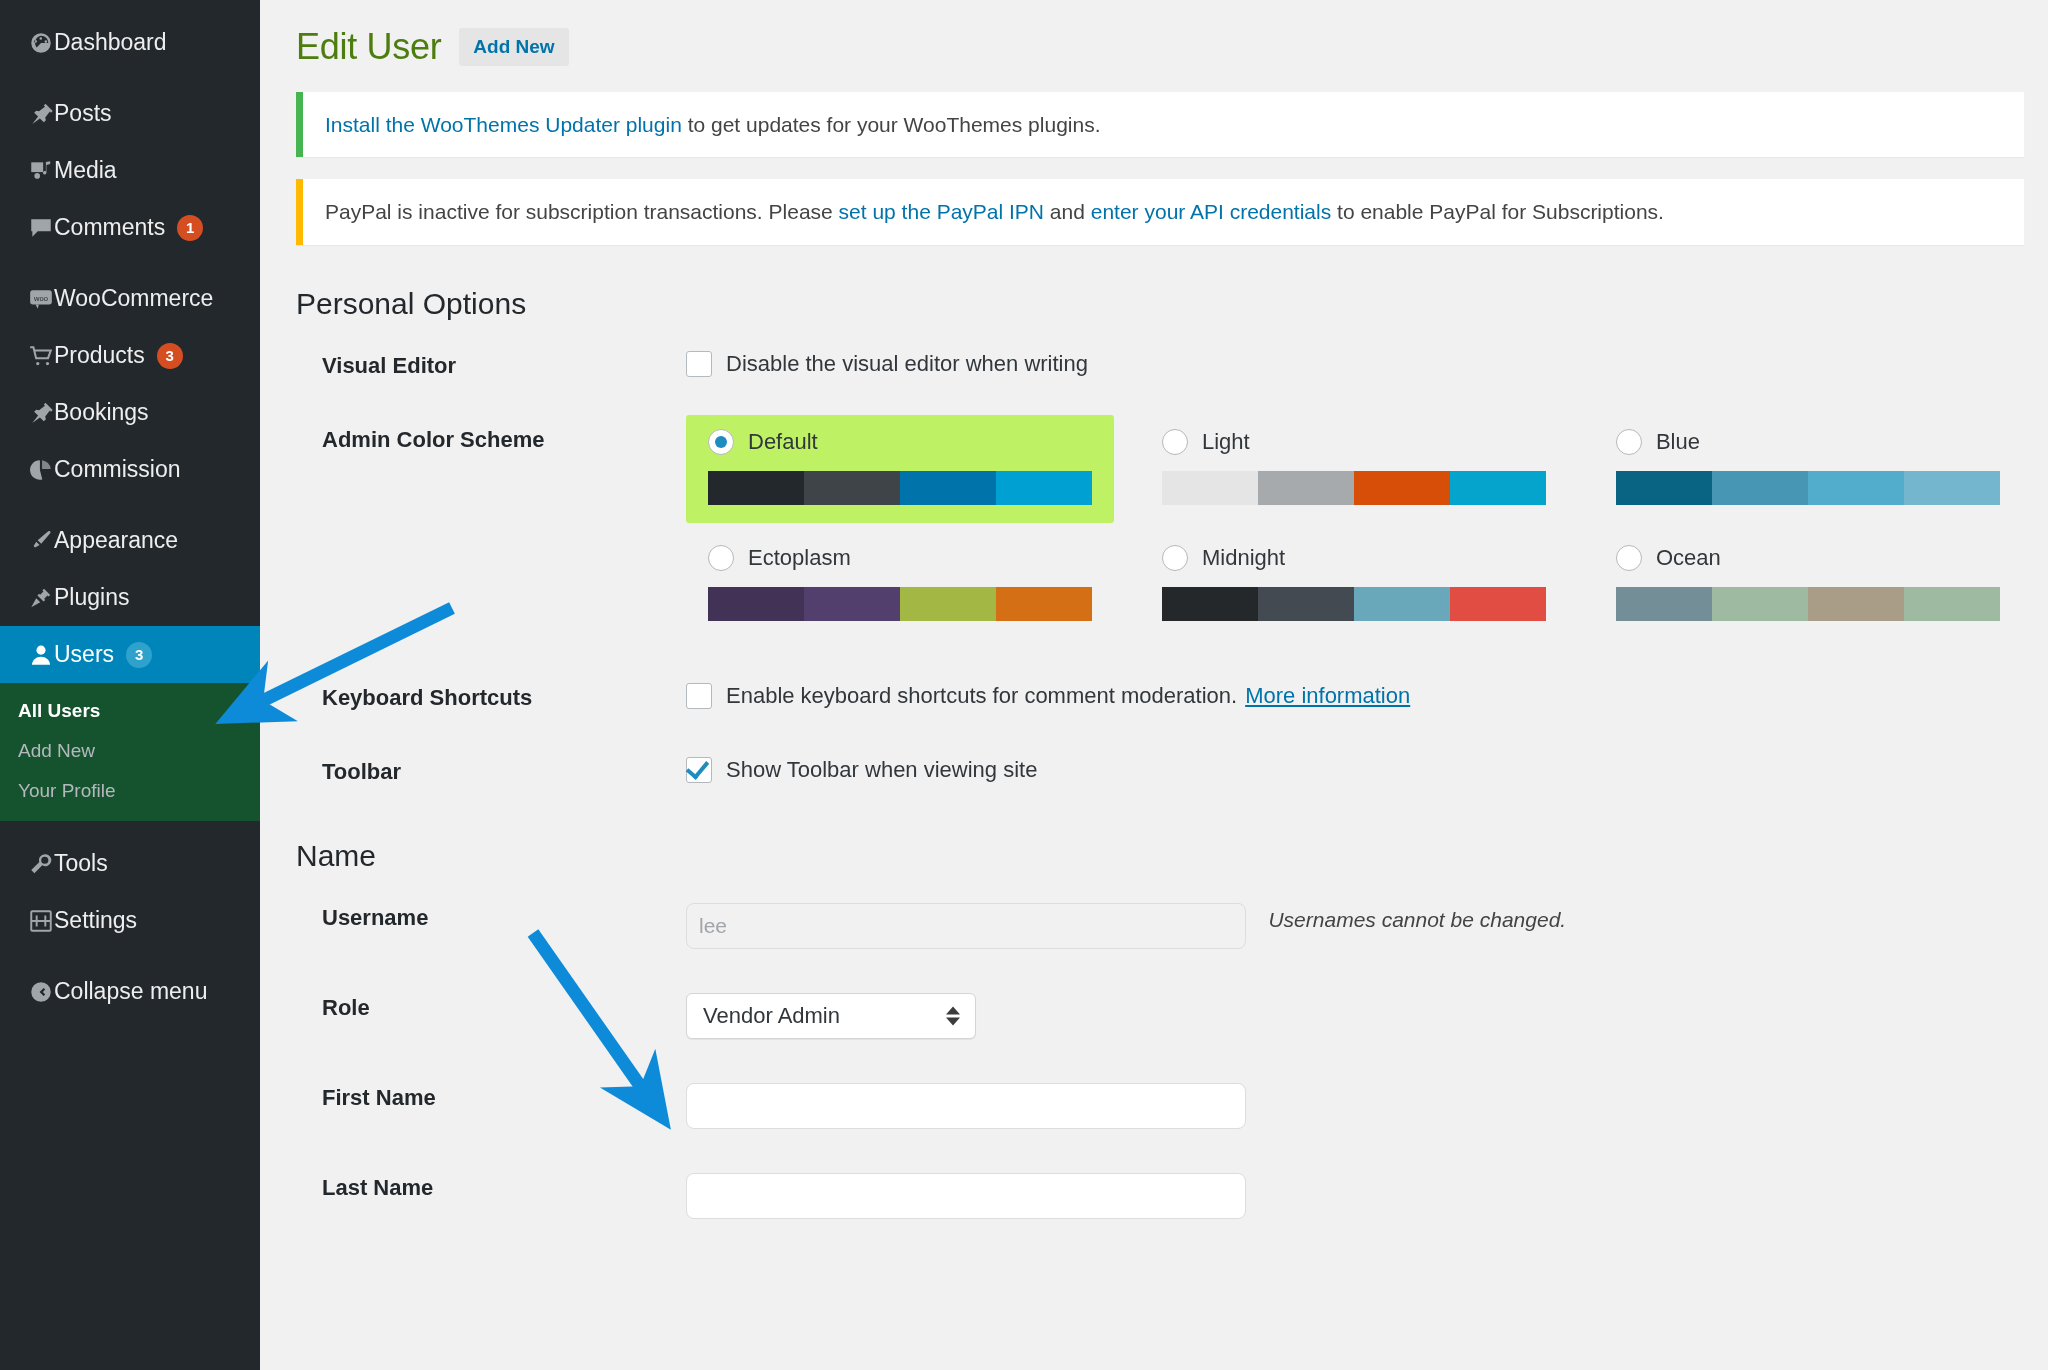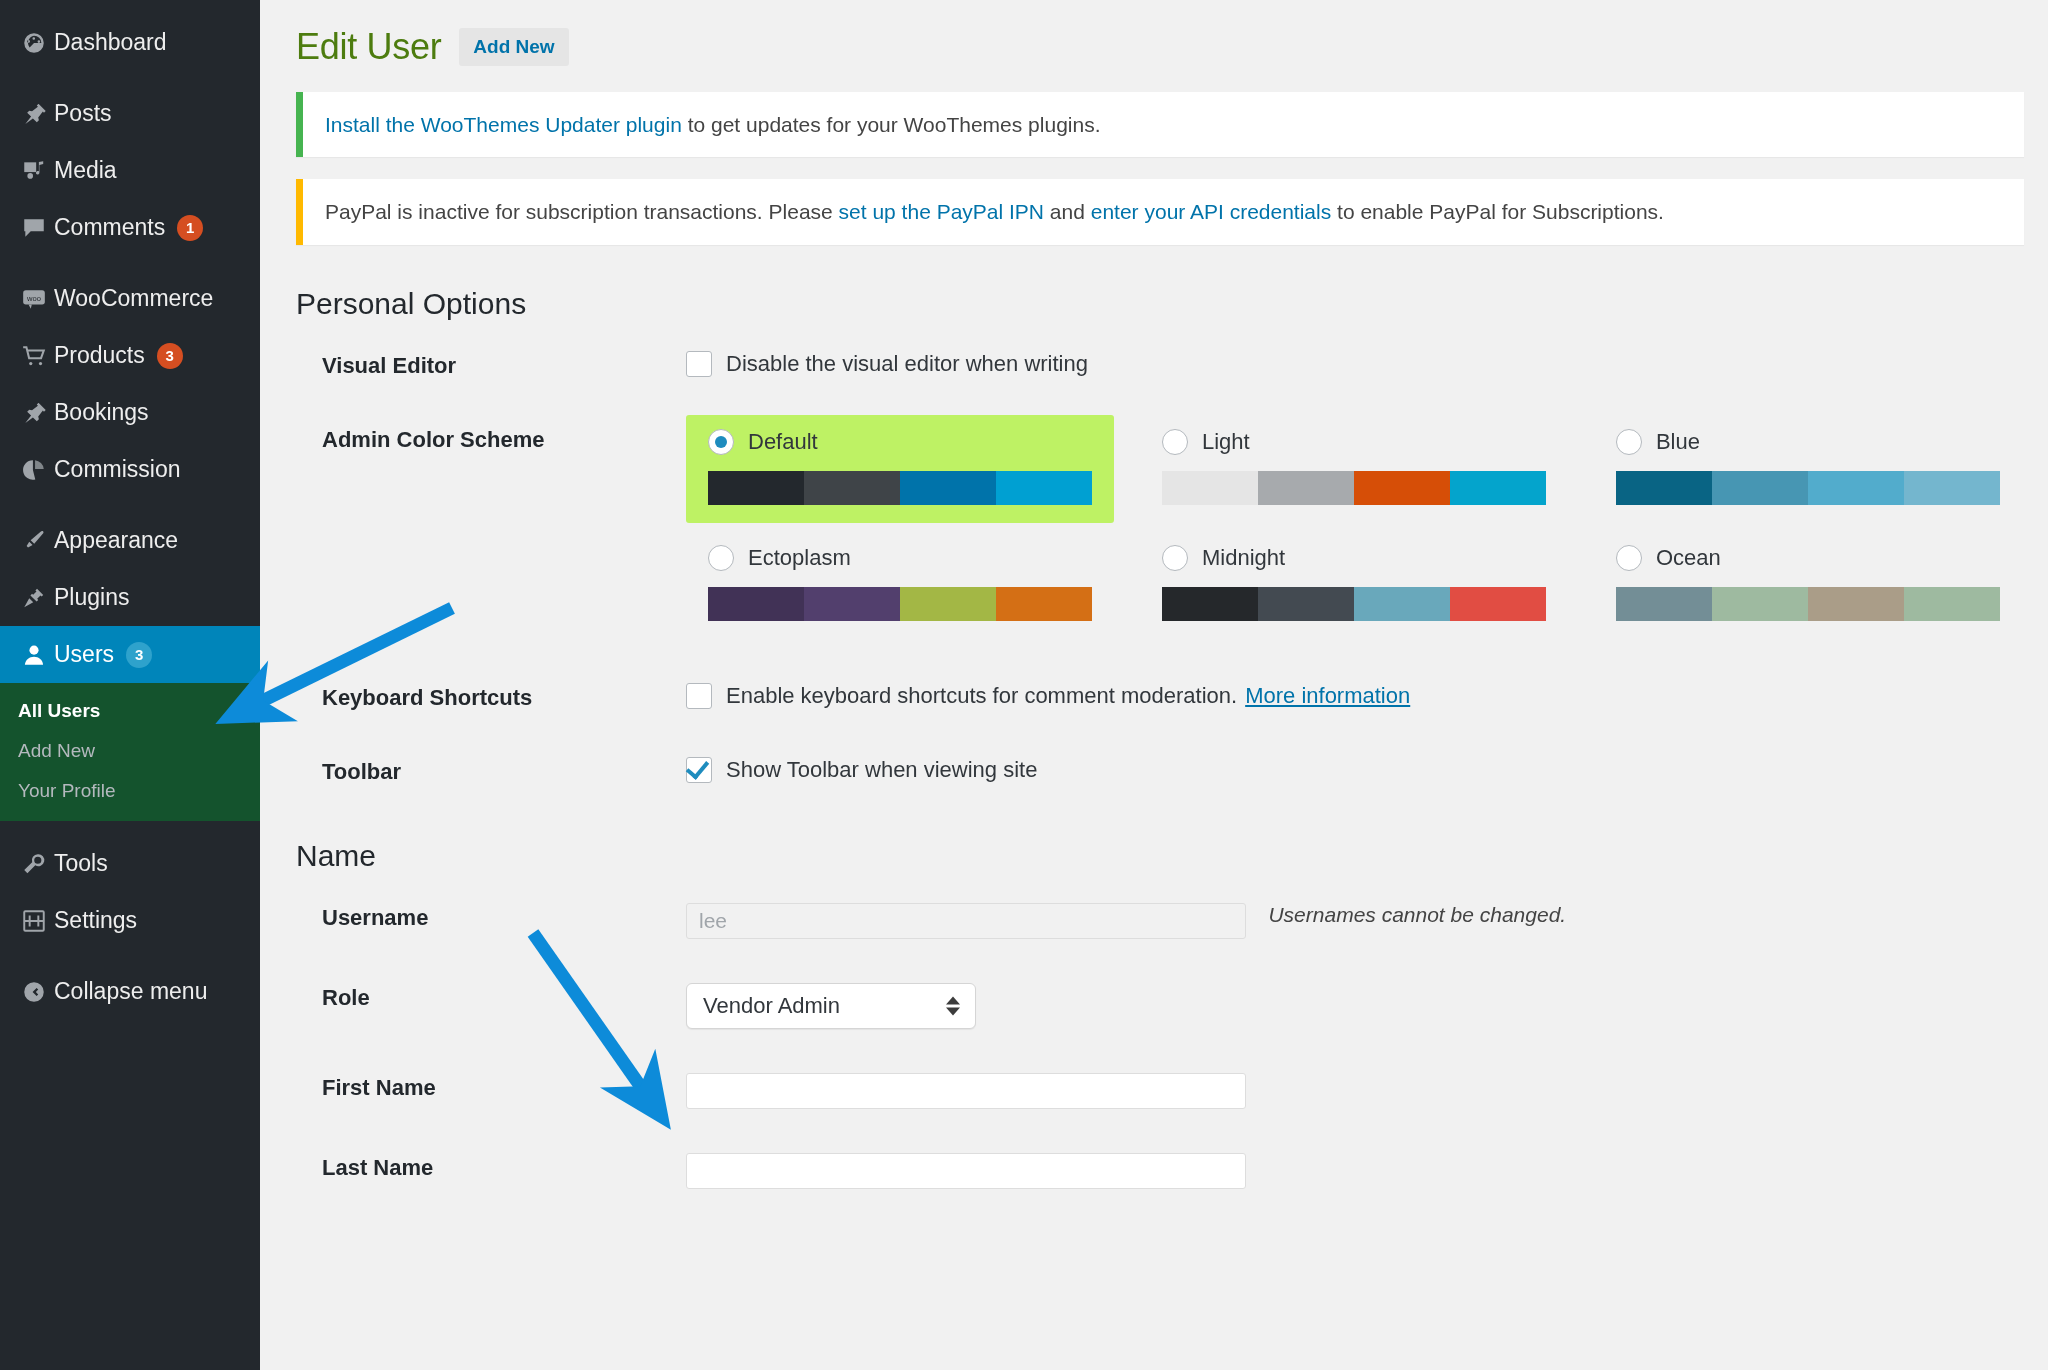--- a/index.html
+++ b/index.html
@@ -25,21 +25,21 @@
     padding-left: 14px;
     color: #eee;
     font-size: 23px;
     cursor: pointer;
     position: relative;
   }
   .menu-item.sep { margin-top: 14px; }
   .menu-item.active { background: #0085ba; color: #fff; }
   .menu-ico {
     width: 40px; flex: 0 0 40px;
-    display: flex; align-items: center; justify-content: center;
+    display: flex; align-items: center; justify-content: flex-end;
     color: #a0a5aa;
   }
   .menu-item.active .menu-ico { color: #fff; }
   .menu-ico svg { display: block; }
   .menu-label { white-space: nowrap; }
   .badge {
     display: inline-flex; align-items: center; justify-content: center;
     min-width: 26px; height: 26px; padding: 0 7px;
     margin-left: 12px;
     border-radius: 13px;
@@ -166,27 +166,27 @@
     width: 12px; height: 12px; border-radius: 50%;
     background: #1e8cbe;
   }
   .scheme-name { font-size: 22px; color: #32373c; }
   .swatches { display: flex; height: 34px; margin-top: 16px; }
   .swatches span { flex: 1 1 25%; display: block; }
 
   
   .txt {
     width: 560px;
-    height: 36px;
+    height: 46px;
     font-size: 21px;
     font-family: "Liberation Sans", sans-serif;
     padding: 0 12px;
     border: 1px solid #ddd;
     background: #fff;
-    border-radius: 3px;
+    border-radius: 8px;
     color: #32373c;
   }
   .txt.disabled { background: #f1f1f1; color: #a0a5aa; }
   .inline-note {
     display: inline-block;
     margin-left: 18px;
     font-size: 21px; font-style: italic; color: #444;
     vertical-align: 6px;
   }
   .sel-wrap {

